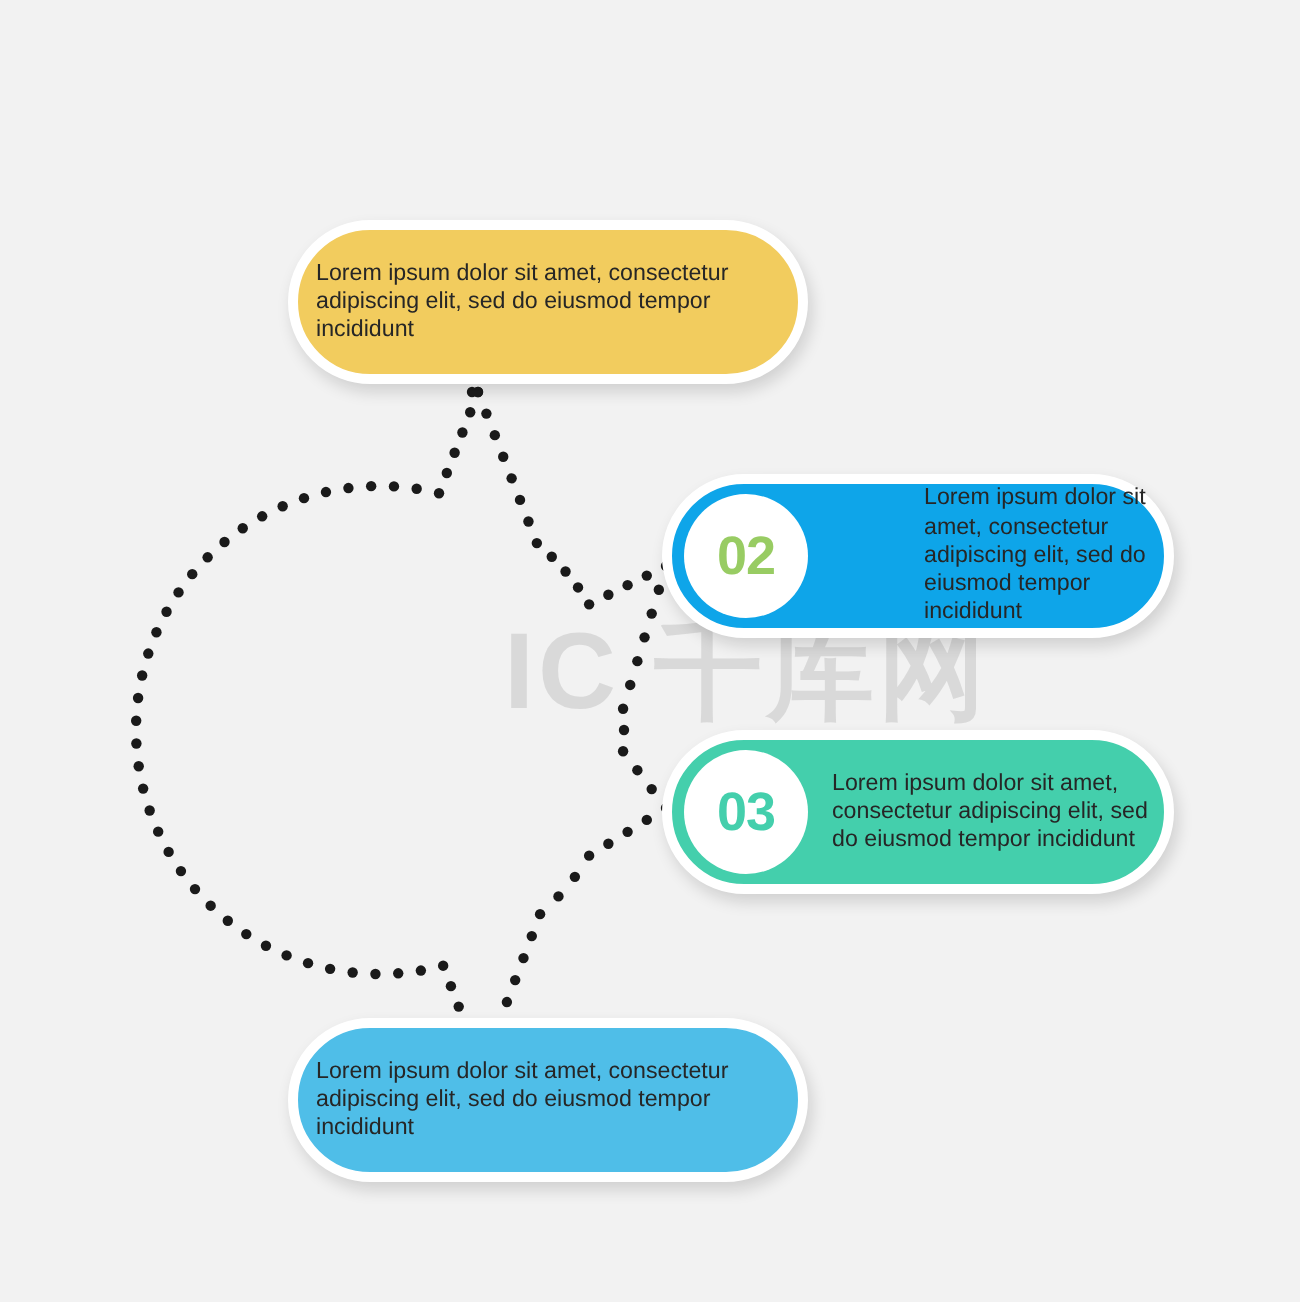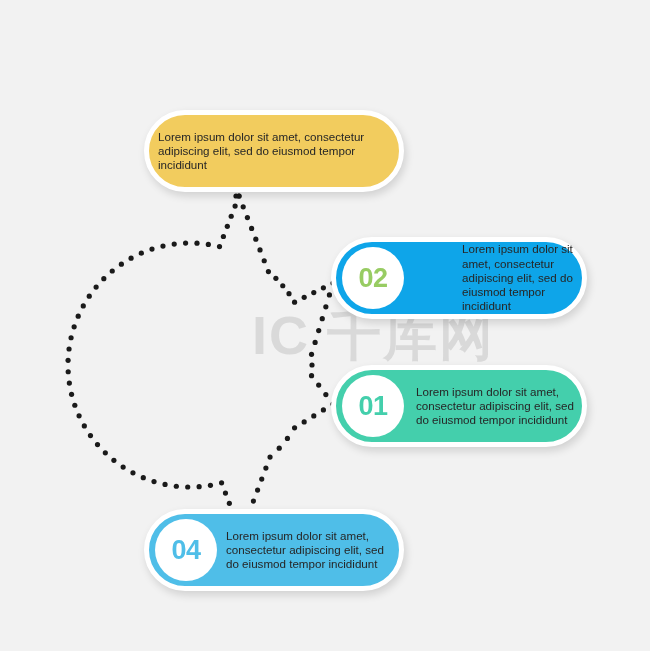--- a/index.html
+++ b/index.html
@@ -233,22 +233,21 @@
   <div class="pill" id="pill-1">
     <div class="pill-text">Lorem ipsum dolor sit amet, consectetur adipiscing elit, sed do eiusmod tempor incididunt</div>
   </div>
 
   <div class="pill" id="pill-2">
     <div class="pill-badge">02</div>
     <div class="pill-text">Lorem ipsum dolor sit amet, consectetur adipiscing elit, sed do eiusmod tempor incididunt</div>
   </div>
 
   <div class="pill" id="pill-3">
-    <div class="pill-badge">01</div>
+    <div class="pill-badge">03</div>
     <div class="pill-text">Lorem ipsum dolor sit amet, consectetur adipiscing elit, sed do eiusmod tempor incididunt</div>
   </div>
 
   <div class="pill" id="pill-4">
-    <div class="pill-badge">04</div>
     <div class="pill-text">Lorem ipsum dolor sit amet, consectetur adipiscing elit, sed do eiusmod tempor incididunt</div>
   </div>
 
 </div>
 
 </body></html>

